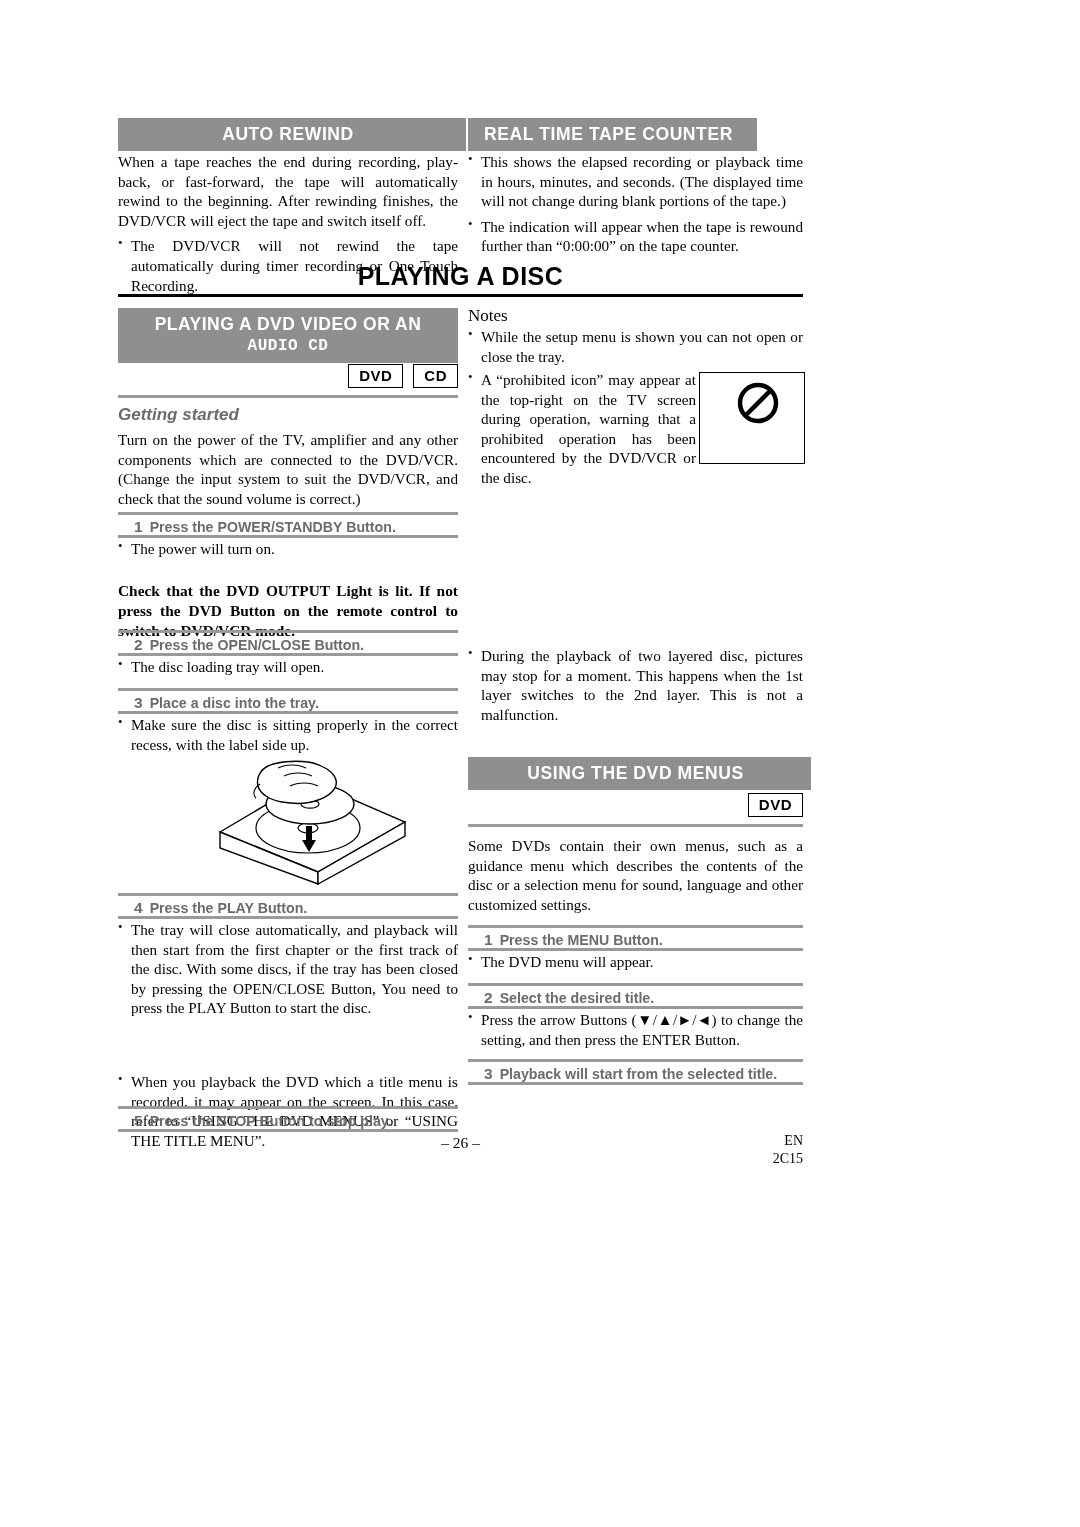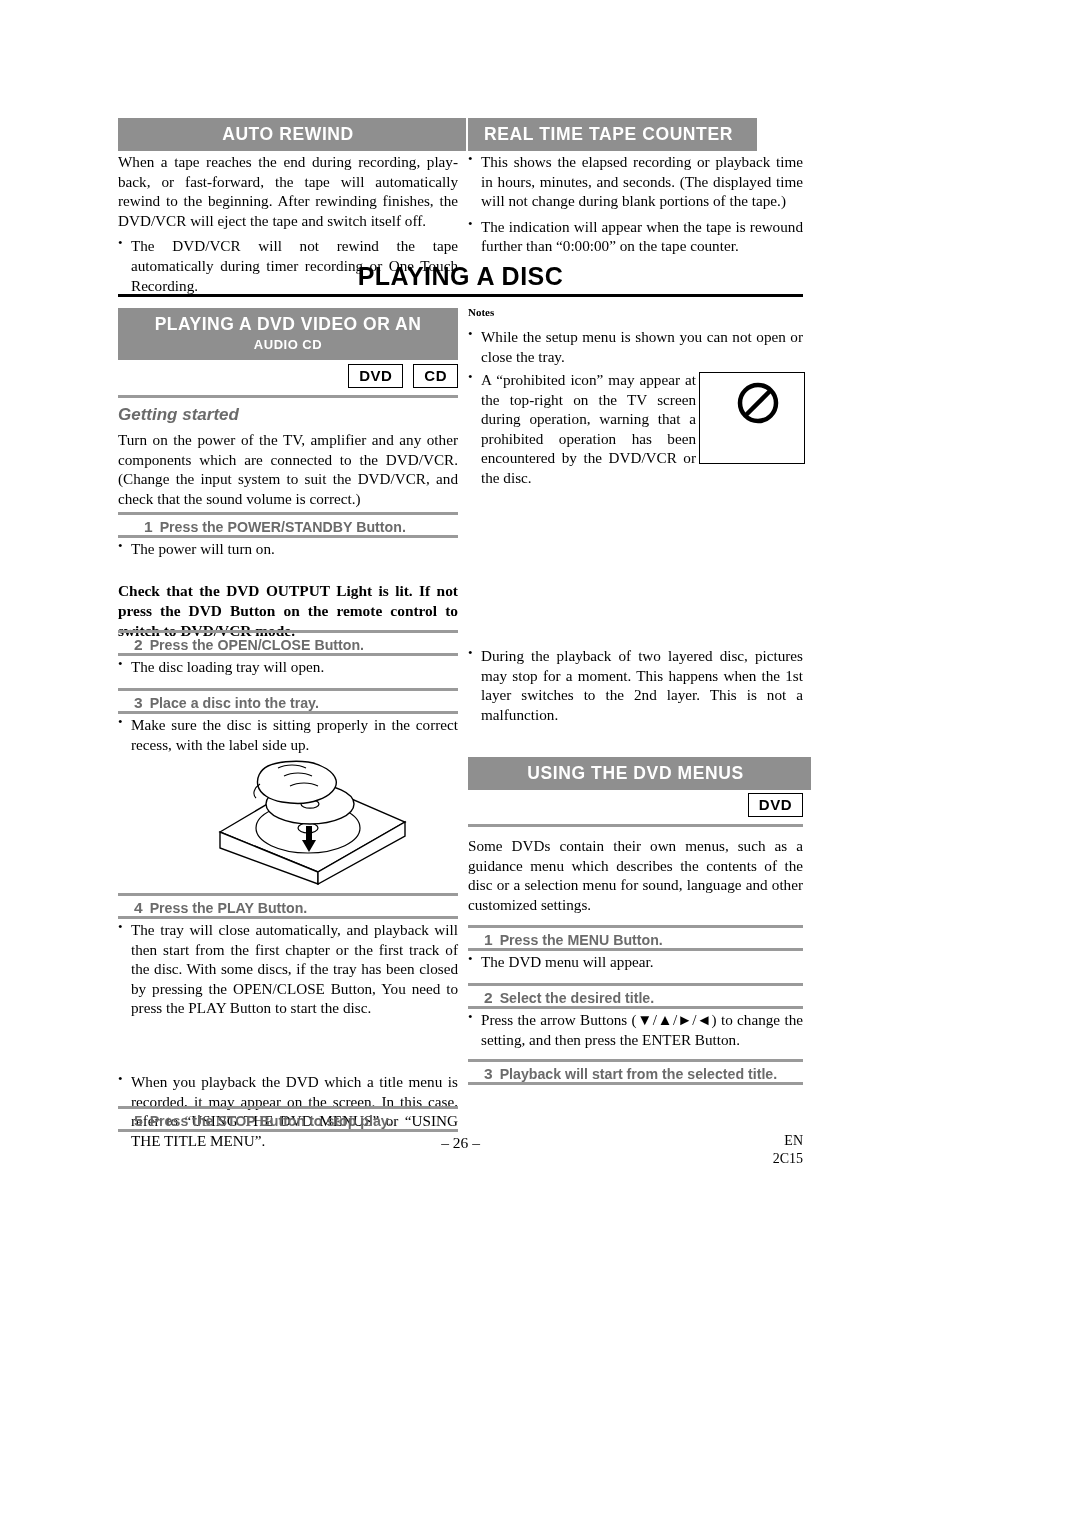--- a/index.html
+++ b/index.html
@@ -94,22 +94,22 @@
 
   .bold-note {
     font-family:"Liberation Serif", serif;
     font-weight:bold;
     font-size:15.4px;
     line-height:1.3;
     text-align:justify;
   }
 
   .notes-title {
-    font-weight:bold;
-    font-size:11px;
+    font-weight:normal;
+    font-size:17px;
     font-family:"Liberation Serif", serif;
   }
 
   
   .prohibit-box {
     position:absolute;
     border:1px solid #000;
     background:#fff;
   }
 
@@ -146,37 +146,37 @@
     <p class="bullet">This shows the elapsed recording or playback time in hours, minutes, and seconds. (The displayed time will not change during blank portions of the tape.)</p>
     <div class="spacer6"></div>
     <p class="bullet">The indication will appear when the tape is rewound further than “0:00:00” on the tape counter.</p>
   </div>
 
   <div class="big-title" style="top:262px;">PLAYING A DISC</div>
   <div class="rule-thick" style="left:118px; top:294px; width:685px;"></div>
 
   <div style="position:absolute; left:118px; top:308px; width:340px; background:#8f8f8f; padding:6px 0 8px 0;">
     <div style="font-family:'Liberation Sans',sans-serif; font-weight:bold; font-size:17.5px; color:#fff; text-align:center; letter-spacing:0.5px;">PLAYING A DVD VIDEO OR AN</div>
-    <div style="font-family:Liberation Sans, sans-serif; font-weight:bold; font-size:13px; color:#fff; text-align:center; letter-spacing:0.5px; margin-top:2px;">AUDIO CD</div>
+    <div style="font-family:Liberation Mono, monospace; font-weight:bold; font-size:16px; color:#fff; text-align:center; letter-spacing:0.5px; margin-top:2px;">AUDIO CD</div>
   </div>
 
   <div style="position:absolute; left:118px; top:364px; width:340px; text-align:right;">
     <span class="badge">DVD</span>
     <span class="badge">CD</span>
   </div>
   <div class="rule-grey" style="left:118px; top:395px; width:340px;"></div>
 
   <div class="getting-started" style="position:absolute; left:118px; top:405px;text-align:right;">Getting started</div>
 
   <div class="col-left" style="top:430px;">
     <p class="body">Turn on the power of the TV, amplifier and any other components which are connected to the DVD/VCR. (Change the input system to suit the DVD/VCR, and check that the sound volume is correct.)</p>
   </div>
 
   <div class="rule-grey" style="left:118px; top:512px; width:340px;"></div>
-  <div class="step" style="position:absolute; left:134px; top:518px;margin-left:10px;">
+  <div class="step" style="position:absolute; left:134px; top:518px;">
     <span class="num">1</span><span>Press the POWER/STANDBY Button.</span>
   </div>
   <div class="rule-grey" style="left:118px; top:535px; width:340px;"></div>
 
   <div class="col-left" style="top:539px;">
     <p class="bullet">The power will turn on.</p>
   </div>
 
   <div class="col-left" style="top:566px;">
     <p class="bold-note">Check that the DVD OUTPUT Light is lit.  If not press the DVD Button on the remote control to switch to DVD/VCR mode.</p>

